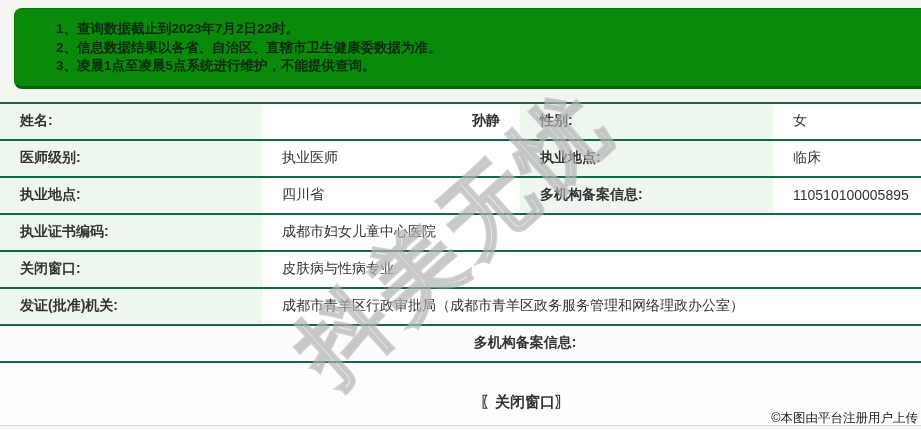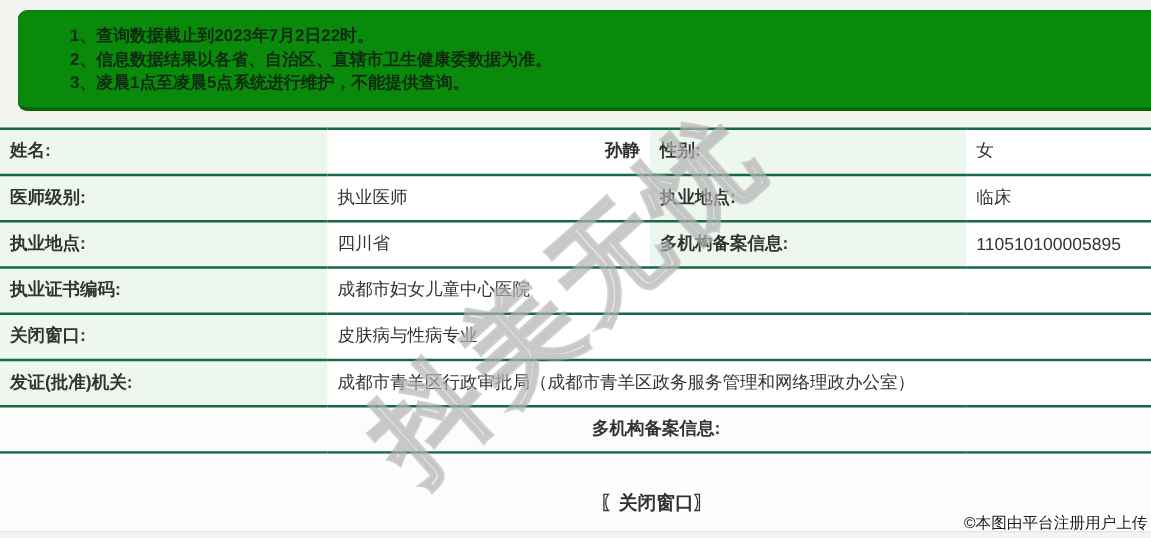--- a/index.html
+++ b/index.html
@@ -30,21 +30,21 @@
   
   table.result {
     width:1050px;
     border-collapse:collapse;
     margin-top:13px;
     border-top:2px solid #176749;
     font-size:14px;
   }
   table.result td {
     height:37px;
-    padding:0 8px;
+    padding:0 20px;
     border-bottom:2px solid #176749;
     vertical-align:middle;
   }
   td.lbl  { background:#edf7ee; font-weight:bold; color:#333; }
   td.val  { background:#ffffff; color:#333; }
   td.val.name { font-weight:bold;text-align:right; }
   td.section-head {
     background:#fbfdfb;
     border-bottom:1px solid #dedede;
     text-align:center;

